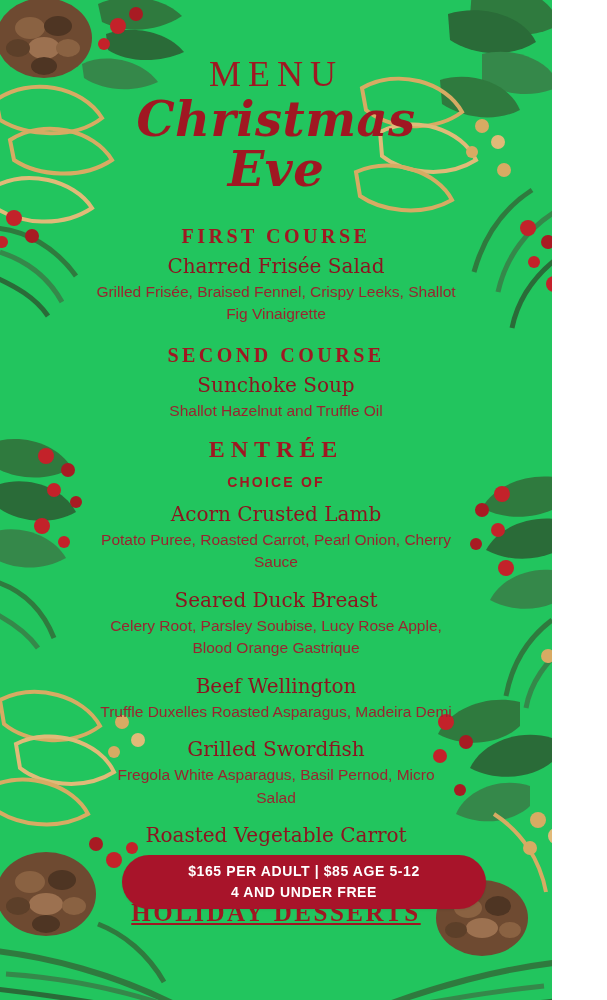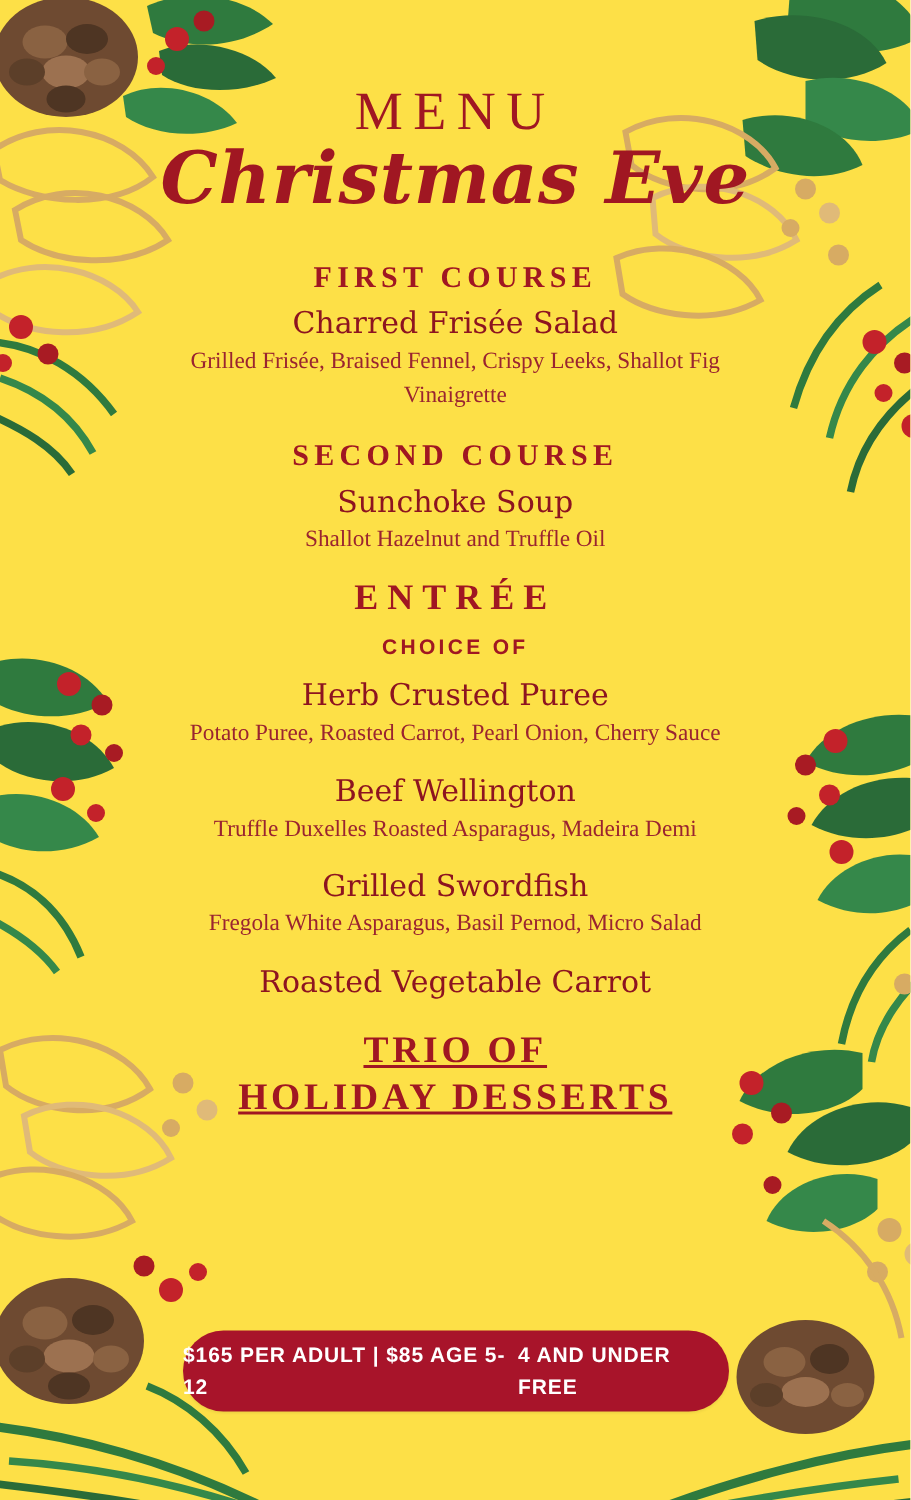--- a/index.html
+++ b/index.html
@@ -5,24 +5,24 @@
   html, body {
     margin: 0;
     padding: 0;
     background: #ffffff;
   }
   body {
     font-family: "Liberation Sans", sans-serif;
   }
   .page {
     position: relative;
-    width: 607px;
+    width: 552px;
     height: 1000px;
     overflow: hidden;
-    background: #fde047;
+    background: #22c55e;
   }
 
   
   .deco {
     position: absolute;
     pointer-events: none;
   }
   .deco svg { display: block; }
 
   .deco-tl { top: -10px; left: -14px; }
@@ -88,21 +88,21 @@
 
   .dish-name {
     font-family: "DejaVu Serif", serif;
     font-size: 20px;
     color: #8d1420;
     font-weight: 400;
     margin: 4px 0 2px 0;
     line-height: 1.25;
   }
   .dish-desc {
-    font-family: Liberation Serif, serif;
+    font-family: Liberation Sans, sans-serif;
     font-size: 15.5px;
     color: #9a2430;
     line-height: 1.45;
     margin: 0 0 14px 0;
   }
   .course-block { margin-bottom: 18px; }
   .course-block.tight { margin-bottom: 14px; }
 
   .dish { margin-bottom: 12px; }
 
@@ -120,26 +120,25 @@
   .price-banner {
     position: absolute;
     left: 122px;
     top: 855px;
     width: 364px;
     height: 54px;
     background: #a8142a;
     border-radius: 27px;
     color: #ffffff;
     display: flex;
-    flex-direction: row;
+    flex-direction: column;
     align-items: center;
     justify-content: center;
     z-index: 6;
     box-shadow: 0 1px 2px rgba(0,0,0,0.08);
-    margin-top: 32px;
   }
   .price-line {
     font-family: "Liberation Sans", sans-serif;
     font-size: 14px;
     font-weight: 700;
     letter-spacing: 0.6px;
     line-height: 1.5;
   }
 </style>
 </head>
@@ -320,22 +319,26 @@
       <div class="course-head">SECOND COURSE</div>
       <div class="dish-name">Sunchoke Soup</div>
       <div class="dish-desc">Shallot Hazelnut and Truffle Oil</div>
     </div>
 
     <div class="course-block">
       <div class="course-head entree">ENTRÉE</div>
       <div class="choice-of">CHOICE OF</div>
 
       <div class="dish">
-        <div class="dish-name">Herb Crusted Puree</div>
+        <div class="dish-name">Acorn Crusted Lamb</div>
         <div class="dish-desc">Potato Puree, Roasted Carrot, Pearl Onion, Cherry Sauce</div>
+      </div>
+      <div class="dish">
+        <div class="dish-name">Seared Duck Breast</div>
+        <div class="dish-desc">Celery Root, Parsley Soubise, Lucy Rose Apple, Blood Orange Gastrique</div>
       </div>
       <div class="dish">
         <div class="dish-name">Beef Wellington</div>
         <div class="dish-desc">Truffle Duxelles Roasted Asparagus, Madeira Demi</div>
       </div>
       <div class="dish">
         <div class="dish-name">Grilled Swordfish</div>
         <div class="dish-desc">Fregola White Asparagus, Basil Pernod, Micro Salad</div>
       </div>
       <div class="dish">

